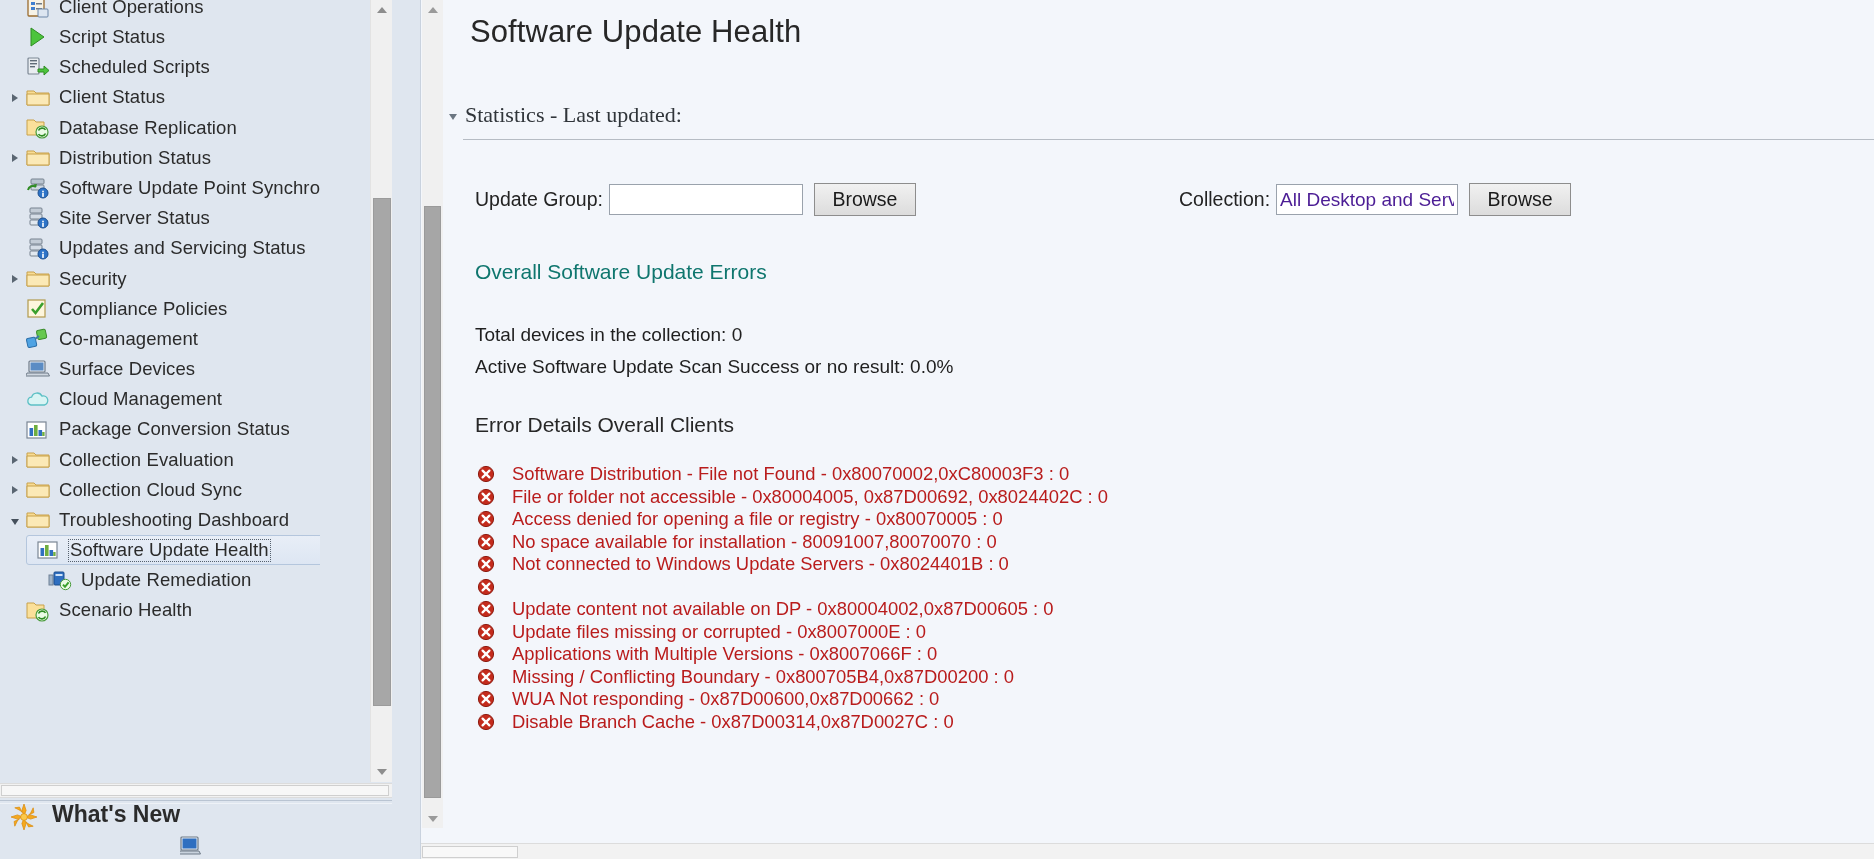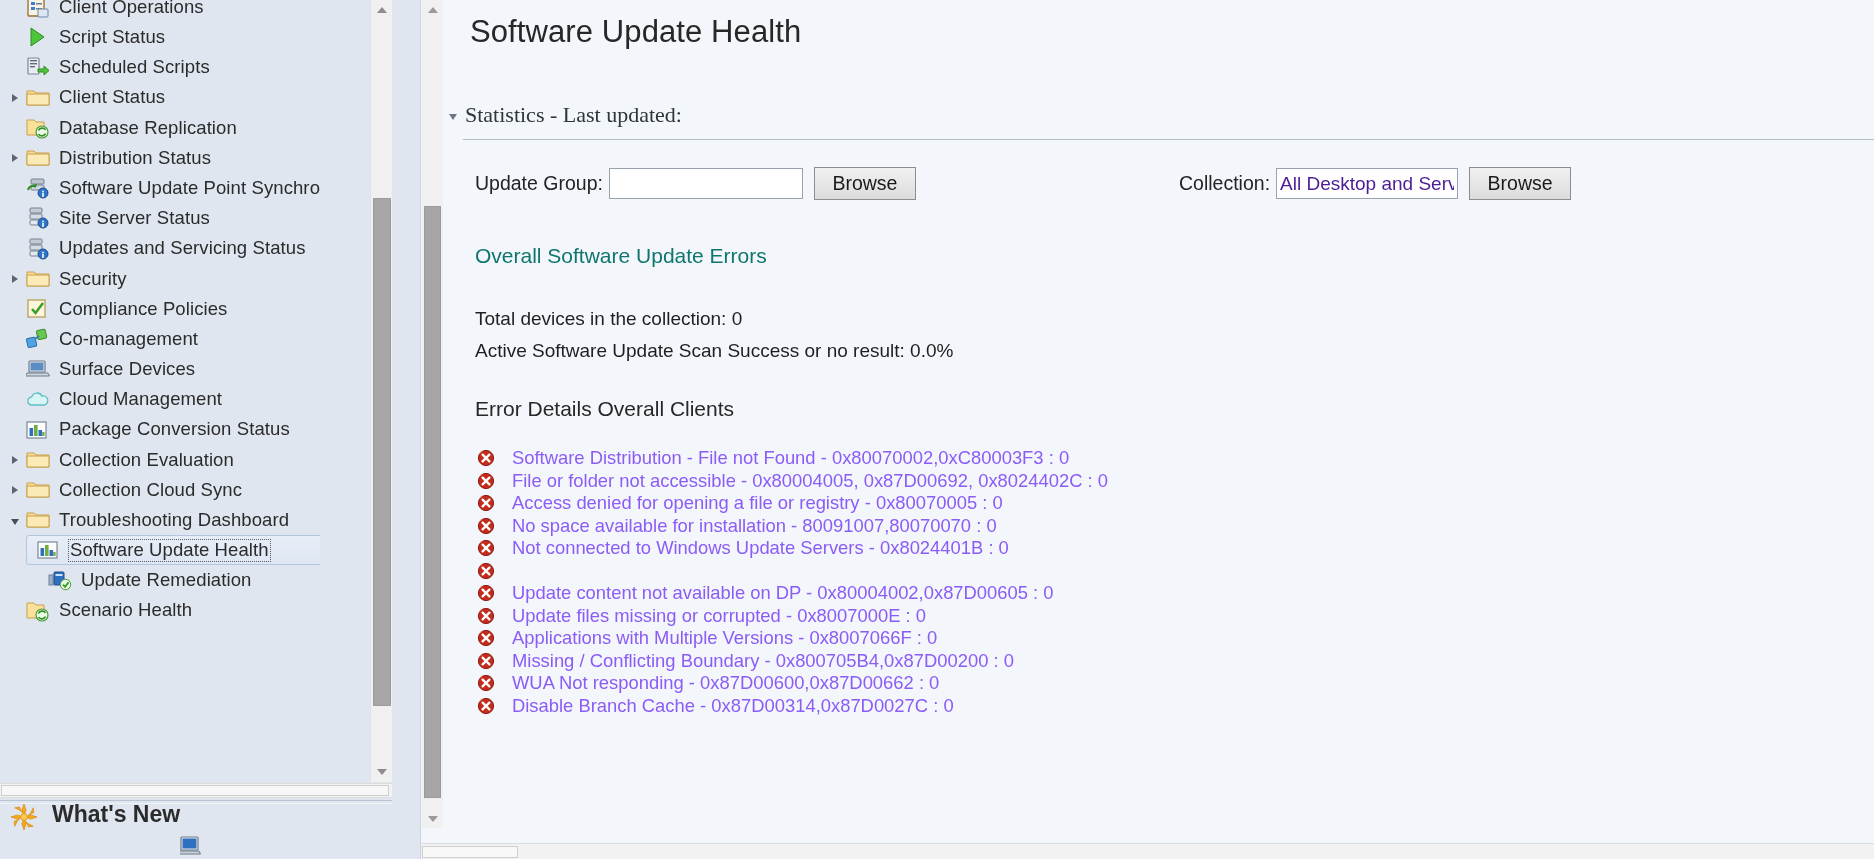--- a/index.html
+++ b/index.html
@@ -212,21 +212,21 @@
   }
   .hr {
     height: 1px;
     background: #b6bcc4;
     margin: 11px 0 0 20px;
   }
 
   .form-row {
     position: relative;
     height: 44px;
-    margin-top: 27px;
+    margin-top: 43px;
   }
   .field-group {
     position: absolute;
     display: flex;
     align-items: center;
     top: 0;
   }
   .field-group.left  { left: 32px; }
   .field-group.right { left: 736px; }
   .field-label {
@@ -280,21 +280,21 @@
     margin: 35px 0 0 32px;
   }
   .error-list {
     margin: 26px 0 0 34px;
   }
   .error-row {
     display: flex;
     align-items: center;
     height: 22.5px;
     font-size: 18.4px;
-    color: #8b5cf6;
+    color: #b91c1c;
     white-space: nowrap;
   }
   .error-row .err-ico {
     width: 18px; flex: 0 0 18px;
     height: 18px;
     margin-right: 17px;
   }
   .error-link { cursor: pointer; }
 
   

